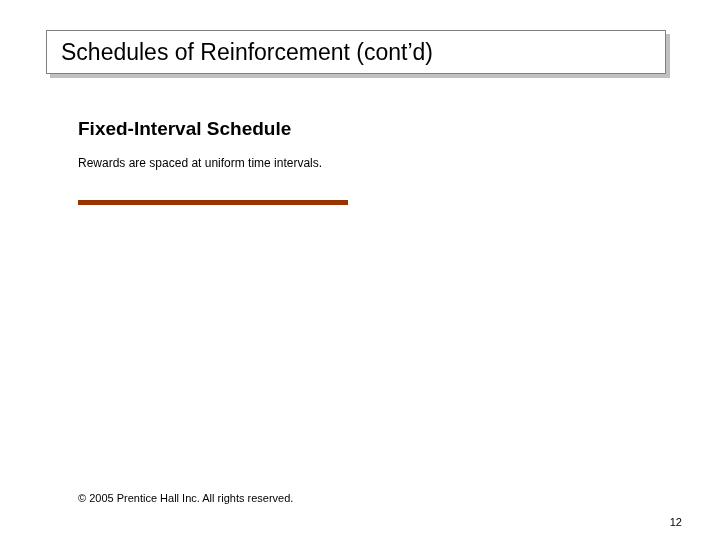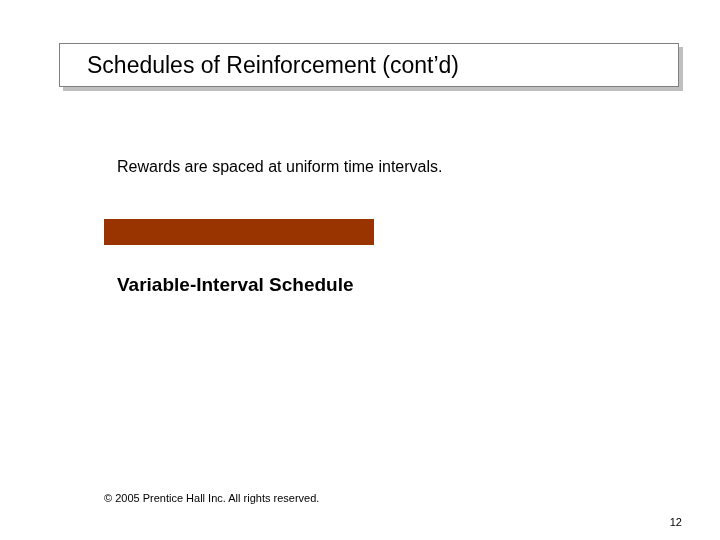--- a/index.html
+++ b/index.html
@@ -1,15 +1,15 @@
 <!DOCTYPE html>
 <html><head>
 <meta charset="utf-8">
 <style>
-  * { margin: 0; padding: 13px; box-sizing: border-box; }
+  * { margin: 0; padding: 0; box-sizing: border-box; }
   body {
     width: 720px;
     height: 540px;
     background: #ffffff;
     font-family: Arial, Helvetica, sans-serif;
     position: relative;
     overflow: hidden;
   }
   .title-container {
     position: absolute;
@@ -49,21 +49,21 @@
     left: 78px;
     width: 570px;
   }
   .heading {
     font-size: 19px;
     font-weight: bold;
     color: #000000;
     margin-bottom: 16px;
   }
   .body-text {
-    font-size: 16px;
+    font-size: 12px;
     color: #000000;
     line-height: 1.3;
   }
   .divider {
     margin-top: 28px;
     margin-bottom: 16px;
     width: 270px;
     height: 5px;
     background: #993300;
   }
@@ -92,19 +92,19 @@
 <body>
 
 <div class="title-container">
   <div class="title-shadow"></div>
   <div class="title-box">
     <span class="title-text">Schedules of Reinforcement (cont’d)</span>
   </div>
 </div>
 
 <div class="content">
+  <div class="heading">Fixed-Interval Schedule</div>
   <div class="body-text">Rewards are spaced at uniform time intervals.</div>
   <div class="divider"></div>
-  <div class="heading2">Variable-Interval Schedule</div>
 </div>
 
 <div class="footer-left">© 2005 Prentice Hall Inc. All rights reserved.</div>
 <div class="footer-right">12</div>
 
 </body></html>

